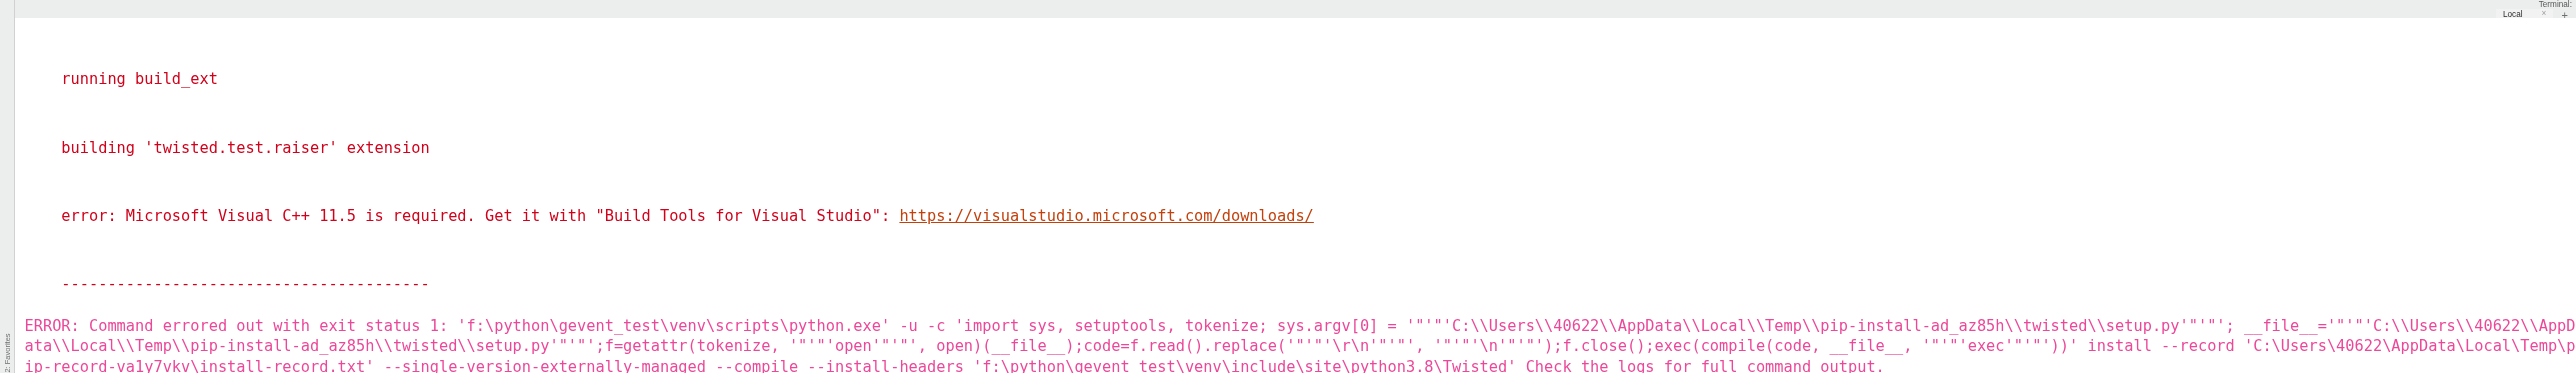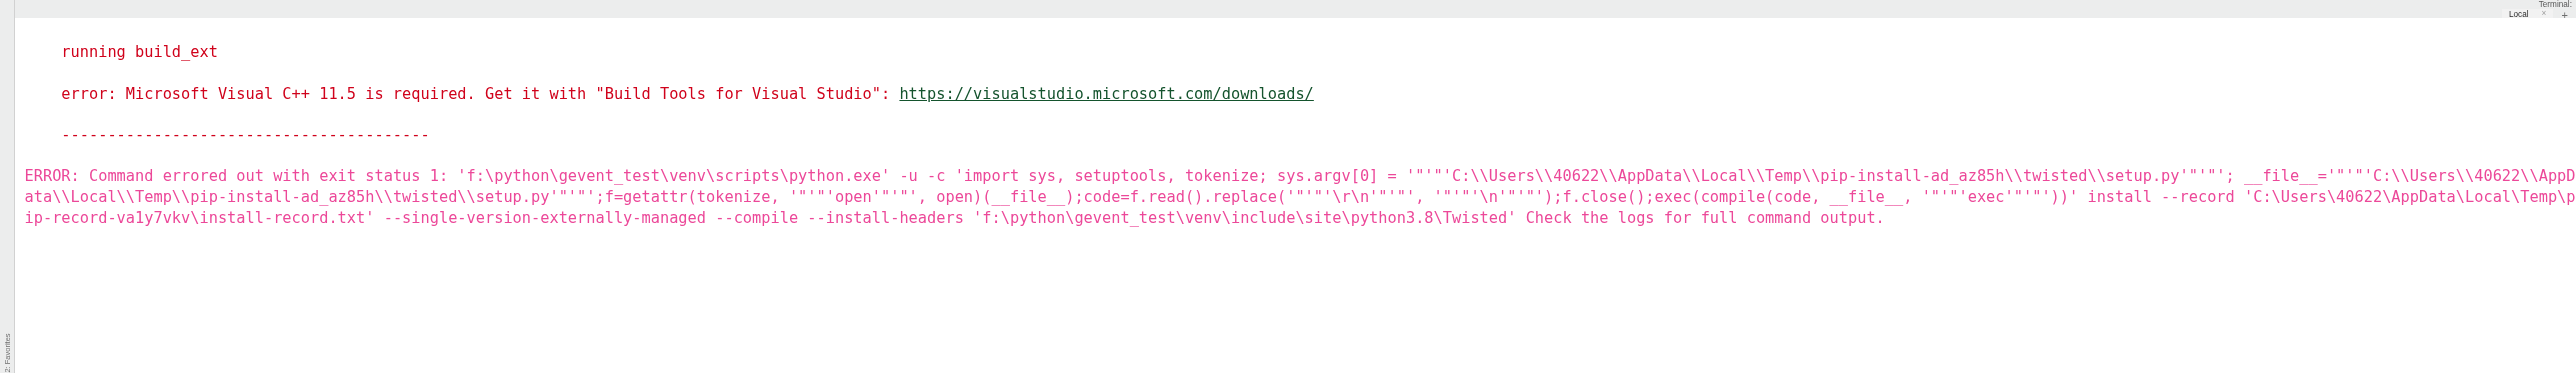--- a/index.html
+++ b/index.html
@@ -55,21 +55,21 @@
     display: flex;
     align-items: center;
   }
   .hdr-tabs {
     display: flex;
     align-items: stretch;
   }
   .tab {
     display: flex;
     align-items: center;
-    gap: 13px;
+    gap: 19px;
     padding: 0 6.8px;
     border-bottom: 2px solid transparent;
     position: relative;
     cursor: pointer;
   }
   .tab.active {
     border-bottom-color: #a8a8a8;
     background: #f2f2f2;
     color: #2b2b2b;
   }
@@ -112,23 +112,23 @@
     bottom: 0;
     background: #ffffff;
     font-family: "Menlo", "Consolas", "DejaVu Sans Mono", monospace;
     font-size: 15.3px;
     line-height: 1.35;
     white-space: pre;
     overflow: hidden;
     padding: 4.1px 0 0 9.5px;
     color: #000;
   }
-  .red { color: #d0021b; }
+  .red { color: #d0021b; margin-top: 27px; }
   .link {
-    color: #14532d;
+    color: #c2410c;
     text-decoration: underline;
     cursor: pointer;
   }
   .red-wrap {
     color: #ec4899;
     white-space: pre-wrap;
     word-break: break-all;
   }
   .indent1 { padding-left: 4ch; }
 </style>
@@ -161,17 +161,18 @@
     <span class="ico">
       <svg viewBox="0 0 16 16" width="9.5" height="9.5" stroke="#7b7b7b" stroke-width="1.6">
         <line x1="2" y1="8" x2="14" y2="8"></line>
       </svg>
     </span>
   </div>
 </div>
 
 <div class="term">
 <div class="red indent1">running build_ext</div>
+<div class="red indent1">building 'twisted.test.raiser' extension</div>
 <div class="red indent1"><span>error: Microsoft Visual C++ 11.5 is required. Get it with "Build Tools for Visual Studio": </span><span class="link">https://visualstudio.microsoft.com/downloads/</span></div>
 <div class="red indent1">----------------------------------------</div>
 <div class="red-wrap">ERROR: Command errored out with exit status 1: 'f:\python\gevent_test\venv\scripts\python.exe' -u -c 'import sys, setuptools, tokenize; sys.argv[0] = '"'"'C:\\Users\\40622\\AppData\\Local\\Temp\\pip-install-ad_az85h\\twisted\\setup.py'"'"'; __file__='"'"'C:\\Users\\40622\\AppData\\Local\\Temp\\pip-install-ad_az85h\\twisted\\setup.py'"'"';f=getattr(tokenize, '"'"'open'"'"', open)(__file__);code=f.read().replace('"'"'\r\n'"'"', '"'"'\n'"'"');f.close();exec(compile(code, __file__, '"'"'exec'"'"'))' install --record 'C:\Users\40622\AppData\Local\Temp\pip-record-va1y7vkv\install-record.txt' --single-version-externally-managed --compile --install-headers 'f:\python\gevent_test\venv\include\site\python3.8\Twisted' Check the logs for full command output.</div>
 </div>
 
 
 </body></html>

